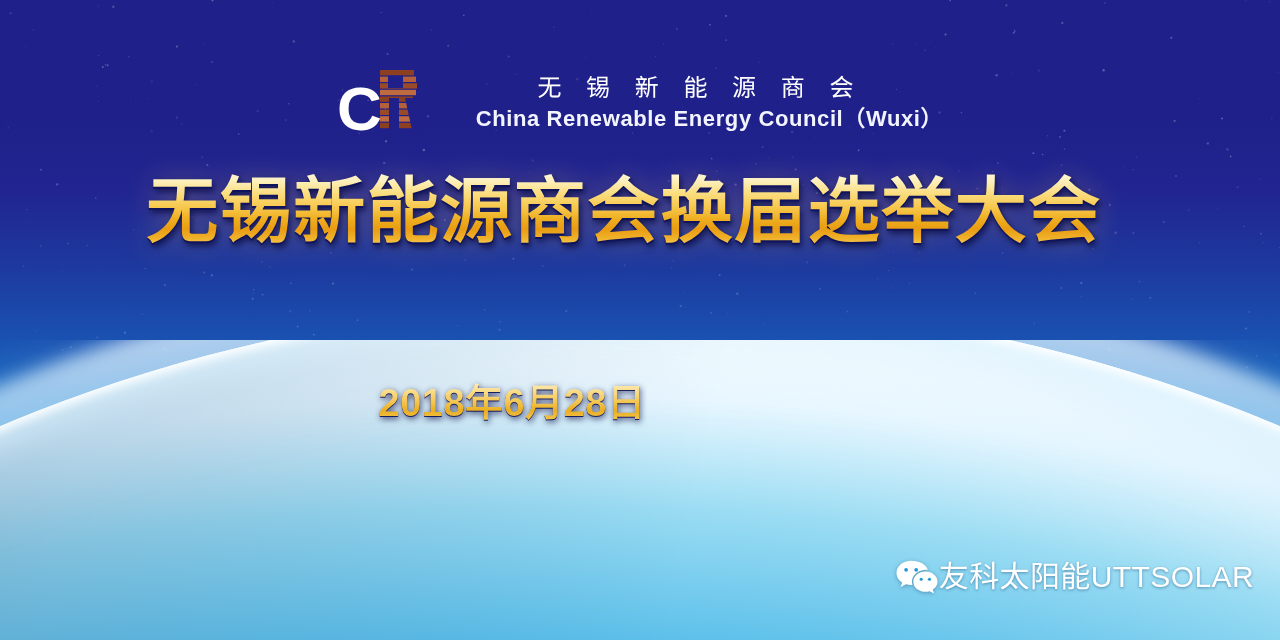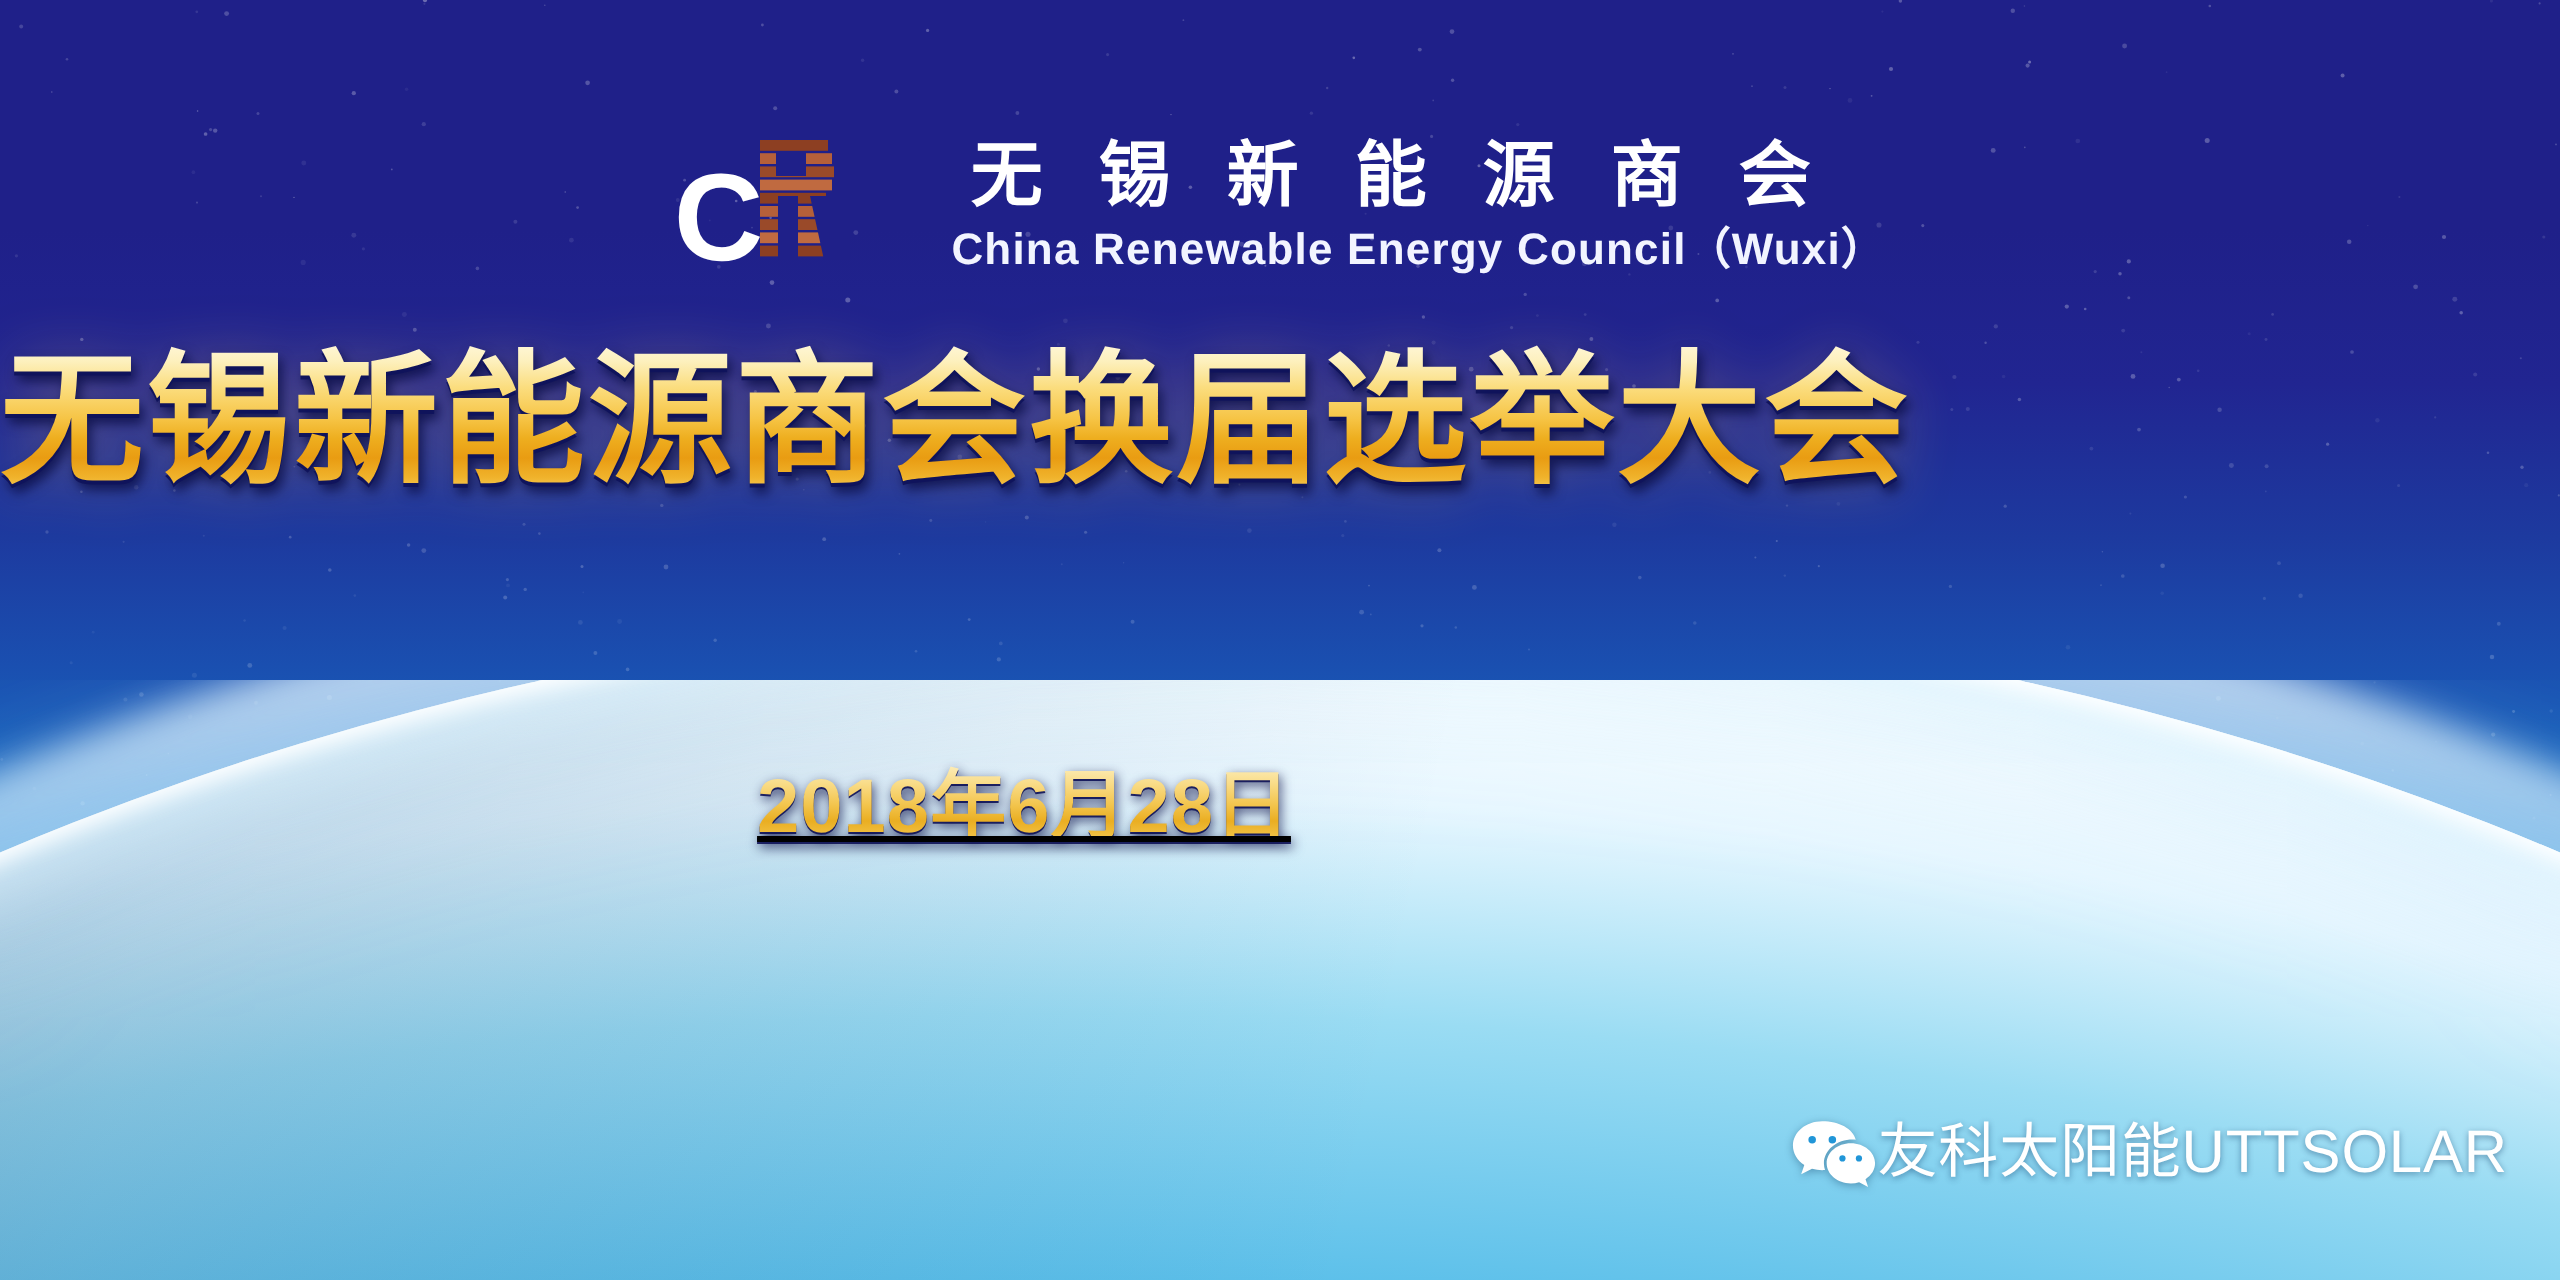--- a/index.html
+++ b/index.html
@@ -161,22 +161,22 @@
 
   .logo-cn-block {
     margin-left: 22px;
     display: flex;
     flex-direction: column;
     align-items: center;
     transform: translateY(1px);
   }
   .logo-cn {
     color: #ffffff;
-    font-size: 36px;
-    font-weight: 700;
+    font-size: 24px;
+    font-weight: 400;
     letter-spacing: 9px;
     text-indent: 9px;
     line-height: 1.06;
     white-space: nowrap;
   }
   .logo-en {
     color: #f2f4ff;
     font-size: 22px;
     font-weight: 700;
     letter-spacing: .6px;
@@ -185,21 +185,21 @@
     white-space: nowrap;
     margin-left: 28px;
   }
 
   
   .headline {
     position: absolute;
     left: 0;
     top: 170px;
     width: 1248px;
-    text-align: left;
+    text-align: center;
   }
   .hl-line {
     display: block;
     font-size: 72px;
     font-weight: 700;
     line-height: 1.14;
     letter-spacing: 1.5px;
     white-space: nowrap;
     background: linear-gradient(
       180deg,
@@ -227,21 +227,20 @@
   
   .meta-row {
     position: absolute;
     left: 0;
     top: 372px;
     width: 1024px;
     display: flex;
     align-items: baseline;
     justify-content: center;
     gap: 86px;
-    text-decoration: underline;
   }
   .meta-item {
     font-size: 38px;
     font-weight: 700;
     letter-spacing: .5px;
     white-space: nowrap;
     background: linear-gradient(
       180deg,
       #fffbe8 0%,
       #fdf0c2 16%,

